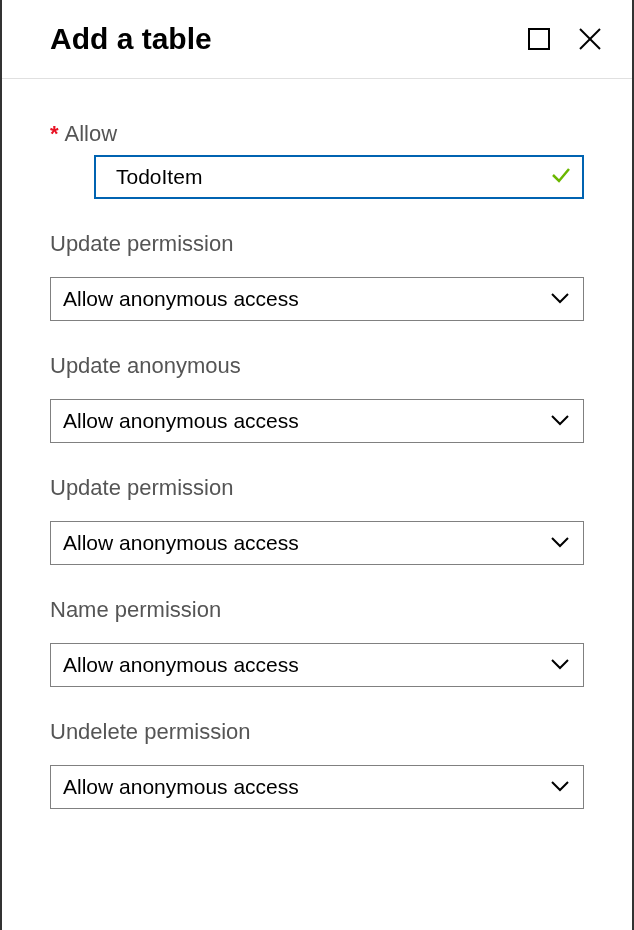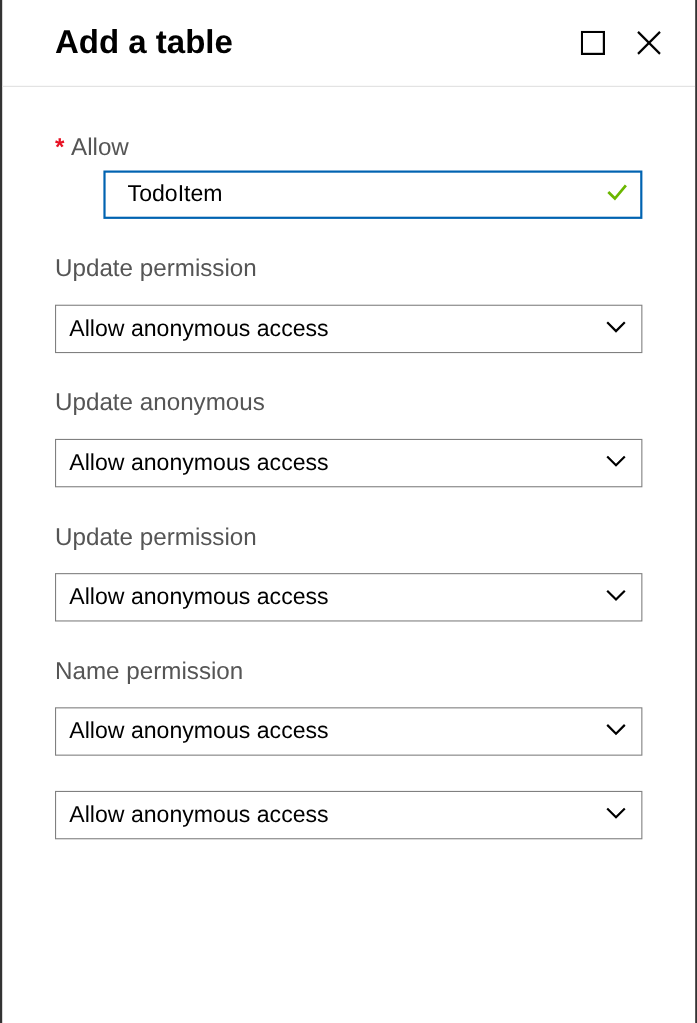--- a/index.html
+++ b/index.html
@@ -195,20 +195,21 @@
       </div>
       <span class="chevron">
         <svg width="20" height="12" viewBox="0 0 20 12">
             <polyline points="2,2 10,10 18,2" fill="none" stroke="#000" stroke-width="2"></polyline>
           </svg>
       </span>
     </div>
   </div>
 
   <div class="field">
+    <div class="field-label">Undelete permission</div>
     <div class="select-wrap">
       <div class="select-display">
         <span>Allow anonymous access</span>
       </div>
       <span class="chevron">
         <svg width="20" height="12" viewBox="0 0 20 12">
             <polyline points="2,2 10,10 18,2" fill="none" stroke="#000" stroke-width="2"></polyline>
           </svg>
       </span>
     </div>

